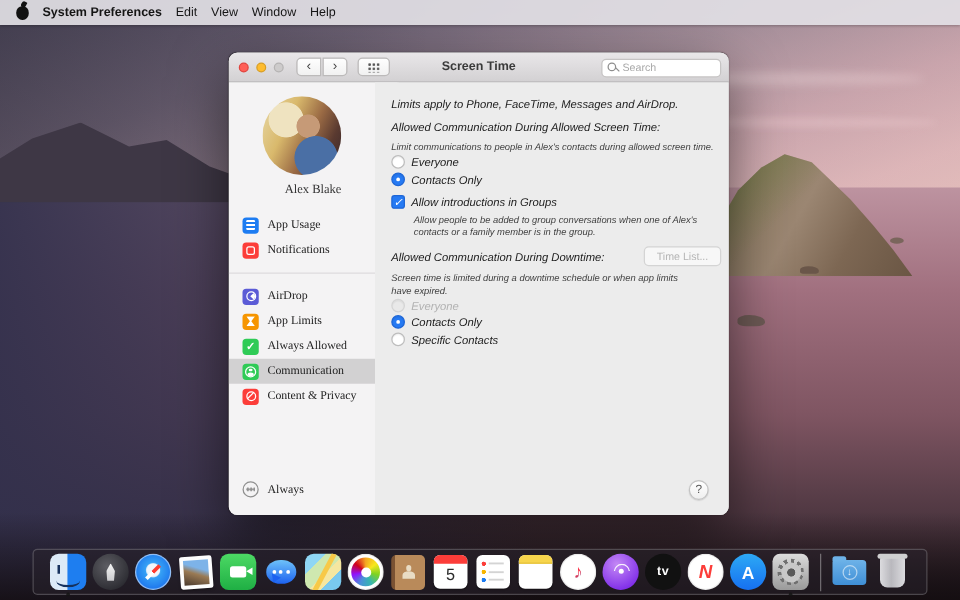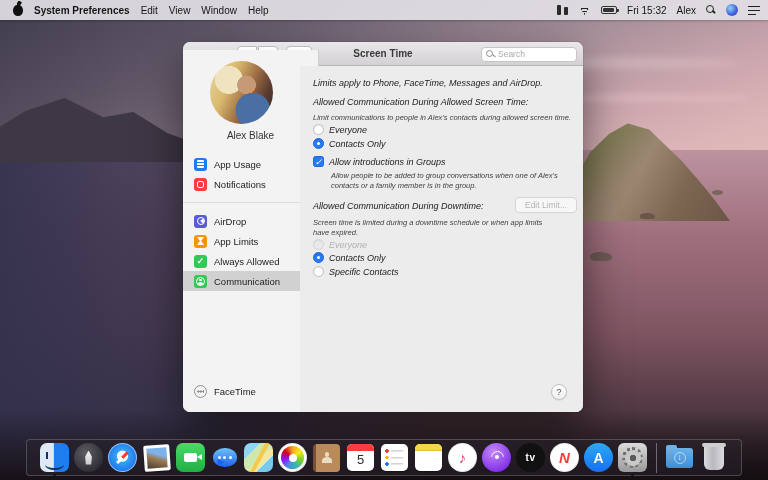--- a/index.html
+++ b/index.html
@@ -82,21 +82,21 @@
   .win-title { position:absolute; left:0; right:0; text-align:center; font-size:10px; font-weight:bold; color:#3a3a3a; pointer-events:none; }
   .searchfield { position:absolute; right:6px; top:4.5px; width:96px; height:15px; background:#fff; border:1px solid #c6c4c4;
     border-radius:4px; display:flex; align-items:center; padding:0 4px; gap:3px; }
   .sf-glyph { position:relative; width:9px; height:9px; flex:0 0 auto; }
   .sf-glyph::before { content:""; position:absolute; left:0; top:0; width:5px; height:5px; border:1.2px solid #8e8e8e; border-radius:50%; }
   .sf-glyph::after { content:""; position:absolute; left:5.5px; top:5.5px; width:3.5px; height:1.3px; background:#8e8e8e; transform:rotate(45deg); }
   .searchfield input { border:0; outline:0; width:100%; font-size:8.5px; color:#333; background:transparent; font-family:"Liberation Sans",sans-serif; }
   .searchfield input::placeholder { color:#a9a9a9; }
 
   
-  .sidebar { position:absolute; left:0; top:8px; bottom:0; width:136px; background:#f4f3f4; border-right:1px solid #cfcecf; }
+  .sidebar { position:absolute; left:0; top:24px; bottom:0; width:136px; background:#f4f3f4; border-right:1px solid #cfcecf;font-family:Liberation Serif, serif; }
   .avatar { position:absolute; left:27px; top:11px; width:63px; height:63px; border-radius:50%; overflow:hidden;
     background:
       radial-gradient(circle at 68% 78%, #4a6fa5 0 26%, rgba(0,0,0,0) 27%),
       radial-gradient(circle at 58% 38%, #c69a77 0 17%, rgba(0,0,0,0) 18%),
       radial-gradient(circle at 30% 30%, #efe3c0 0 22%, rgba(0,0,0,0) 23%),
       linear-gradient(115deg,#e8d9a8 0%,#d9b96c 32%,#9a6a44 58%,#5a3a30 78%,#35262a 100%); }
   .user-name { position:absolute; left:0; right:0; top:80px; text-align:center; font-size:10px; color:#333; }
   .side-items { position:absolute; left:0; right:0; top:104px; }
   .side-row { height:20px; display:flex; align-items:center; gap:7px; padding-left:11px; font-size:9.5px; color:#222; }
   .side-row.selected { background:#d2d1d2; }
@@ -237,30 +237,20 @@
 
 <div class="menubar">
   <div class="mb-left">
     <span class="apple-icon"></span>
     <span class="mb-app">System Preferences</span>
     <span>Edit</span>
     <span>View</span>
     <span>Window</span>
     <span>Help</span>
   </div>
-  <div class="mb-right">
-    <span class="mi bars-icon"></span>
-    <span class="mi wifi-icon"></span>
-    <span class="mi battery-icon"></span>
-    <span>Fri 15:32</span>
-    <span>Alex</span>
-    <span class="mi search-glyph"></span>
-    <span class="mi siri-icon"></span>
-    <span class="mi list-icon"></span>
-  </div>
 </div>
 
 <div class="window">
   <div class="titlebar">
     <div class="win-title">Screen Time</div>
     <div class="lights">
       <span class="light red"></span>
       <span class="light yellow"></span>
       <span class="light gray"></span>
     </div>
@@ -311,26 +301,32 @@
             <span class="g-check">✓</span>
           </span>
         <span>Always Allowed</span>
       </div>
       <div class="side-row selected">
         <span class="sicon green">
             <span class="g-person"></span>
           </span>
         <span>Communication</span>
       </div>
+      <div class="side-row">
+        <span class="sicon red">
+            <span class="g-prohibit"></span>
+          </span>
+        <span>Content &amp; Privacy</span>
+      </div>
     </div>
     <div class="options-row">
       <span class="gear-circ">
           <span class="gear-dots"></span>
         </span>
-      <span>FaceTime</span>
+      <span>Always</span>
     </div>
   </div>
 
   <div class="content">
     <div class="c-abs" style="top:12px;">Limits apply to Phone, FaceTime, Messages and AirDrop.</div>
 
     <div class="c-abs" style="top:31px;">Allowed Communication During Allowed Screen Time:</div>
     <div class="c-abs small" style="top:47px; width:262px;">Limit communications to people in Alex's contacts during allowed screen time.</div>
 
     <div class="c-abs ctl-row" style="top:58px;">
@@ -342,21 +338,21 @@
       <span>Contacts Only</span>
     </div>
 
     <div class="c-abs ctl-row" style="top:90px;">
       <span class="checkbox">✓</span>
       <span>Allow introductions in Groups</span>
     </div>
     <div class="c-abs small" style="top:105px; left:31px; width:252px; line-height:1.35;">Allow people to be added to group conversations when one of Alex's contacts or a family member is in the group.</div>
 
     <div class="c-abs" style="top:135px;">Allowed Communication During Downtime:</div>
-    <div class="edit-btn">Edit Limit...</div>
+    <div class="edit-btn">Time List...</div>
     <div class="c-abs small" style="top:152px; width:238px; line-height:1.35;">Screen time is limited during a downtime schedule or when app limits have expired.</div>
 
     <div class="c-abs ctl-row" style="top:173px;">
       <span class="radio off-disabled"></span>
       <span class="dis-label">Everyone</span>
     </div>
     <div class="c-abs ctl-row" style="top:186px;">
       <span class="radio on"></span>
       <span>Contacts Only</span>
     </div>

